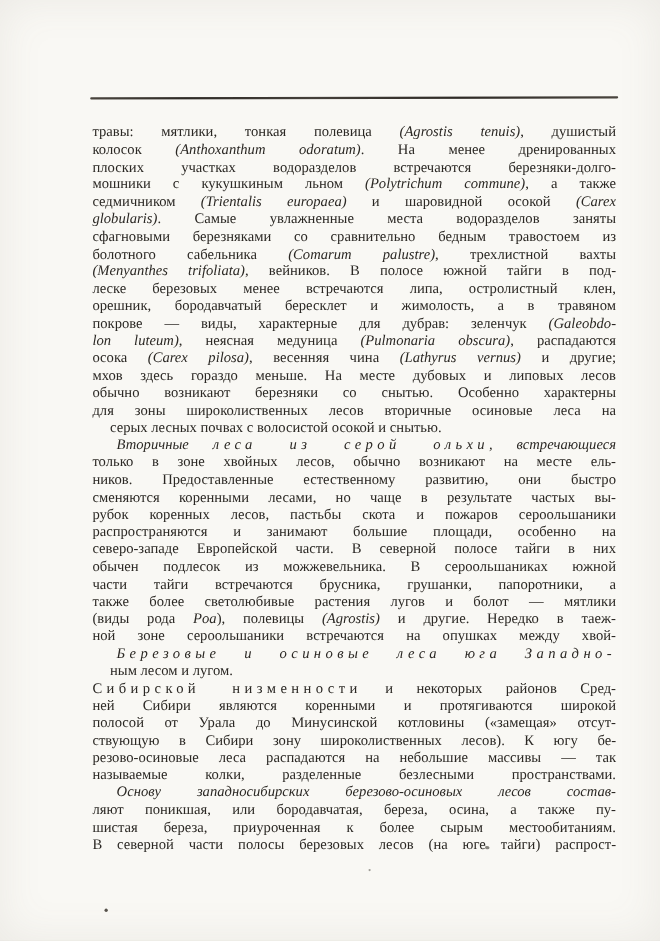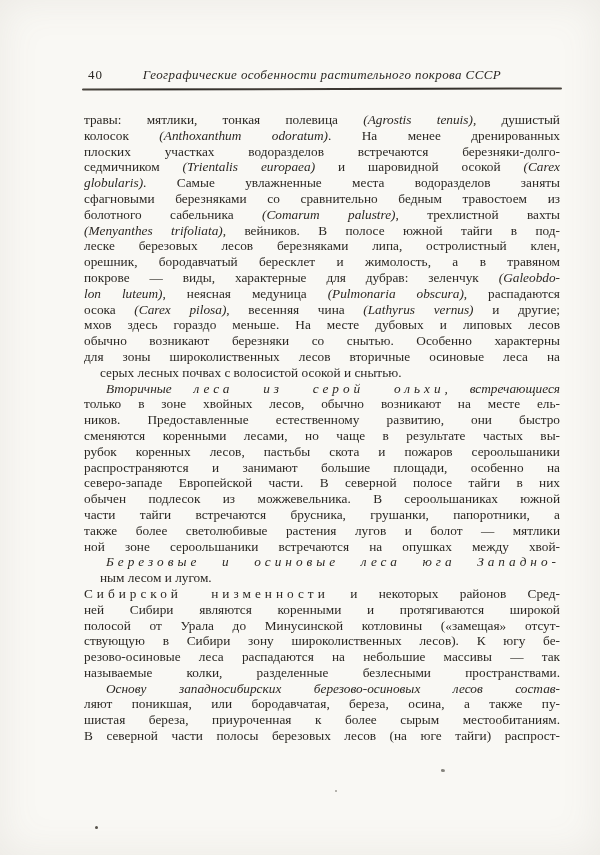--- a/index.html
+++ b/index.html
@@ -55,55 +55,53 @@
   }
   .speck-a { left:95px; top:826px; width:3px; height:3px; }
   .speck-b { left:335px; top:790px; width:2px; height:2px; opacity:.55; }
   .speck-c { left:441px; top:769px; width:4px; height:3px; border-radius:40% 60% 50% 50%; opacity:.7; }
 </style>
 </head>
 <body>
 
 <div class="page">
 
-  <div class="running-head">
-    <span class="page-number">40</span>
-    <span class="running-title">Географические особенности растительного покрова СССР</span>
-  </div>
 
   <div class="header-rule"></div>
 
   <div class="page-body">
       <div class="line"><span>травы: мятлики, тонкая полевица </span><span class="lat">(Agrostis tenuis)</span><span>, душистый</span></div>
       <div class="line"><span>колосок </span><span class="lat">(Anthoxanthum odoratum)</span><span>. На менее дренированных</span></div>
       <div class="line"><span>плоских участках водоразделов встречаются березняки-долго-</span></div>
+      <div class="line"><span>мошники с кукушкиным льном </span><span class="lat">(Polytrichum commune)</span><span>, а также</span></div>
       <div class="line"><span>седмичником </span><span class="lat">(Trientalis europaea)</span><span> и шаровидной осокой </span><span class="lat">(Carex</span></div>
       <div class="line"><span class="lat">globularis)</span><span>. Самые увлажненные места водоразделов заняты</span></div>
       <div class="line"><span>сфагновыми березняками со сравнительно бедным травостоем из</span></div>
       <div class="line"><span>болотного сабельника </span><span class="lat">(Comarum palustre)</span><span>, трехлистной вахты</span></div>
       <div class="line"><span class="lat">(Menyanthes trifoliata)</span><span>, вейников. В полосе южной тайги в под-</span></div>
-      <div class="line"><span>леске березовых лесов березняками липа, остролистный клен,</span></div>
+      <div class="line"><span>леске березовых менее встречаются липа, остролистный клен,</span></div>
       <div class="line"><span>орешник, бородавчатый бересклет и жимолость, а в травяном</span></div>
       <div class="line"><span>покрове — виды, характерные для дубрав: зеленчук </span><span class="lat">(Galeobdo-</span></div>
       <div class="line"><span class="lat">lon luteum)</span><span>, неясная медуница </span><span class="lat">(Pulmonaria obscura)</span><span>, распадаются</span></div>
       <div class="line"><span>осока </span><span class="lat">(Carex pilosa)</span><span>, весенняя чина </span><span class="lat">(Lathyrus vernus)</span><span> и другие;</span></div>
       <div class="line"><span>мхов здесь гораздо меньше. На месте дубовых и липовых лесов</span></div>
       <div class="line"><span>обычно возникают березняки со снытью. Особенно характерны</span></div>
       <div class="line"><span>для зоны широколиственных лесов вторичные осиновые леса на</span></div>
       <div class="line end"><span>серых лесных почвах с волосистой осокой и снытью.</span></div>
       <div class="line ind"><span>Вторичные </span><span class="sp">леса из серой ольхи</span><span>, встречающиеся</span></div>
       <div class="line"><span>только в зоне хвойных лесов, обычно возникают на месте ель-</span></div>
       <div class="line"><span>ников. Предоставленные естественному развитию, они быстро</span></div>
       <div class="line"><span>сменяются коренными лесами, но чаще в результате частых вы-</span></div>
       <div class="line"><span>рубок коренных лесов, пастьбы скота и пожаров сероольшаники</span></div>
       <div class="line"><span>распространяются и занимают большие площади, особенно на</span></div>
       <div class="line"><span>северо-западе Европейской части. В северной полосе тайги в них</span></div>
       <div class="line"><span>обычен подлесок из можжевельника. В сероольшаниках южной</span></div>
       <div class="line"><span>части тайги встречаются брусника, грушанки, папоротники, а</span></div>
       <div class="line"><span>также более светолюбивые растения лугов и болот — мятлики</span></div>
+      <div class="line"><span>(виды рода </span><span class="lat">Poa</span><span>), полевицы </span><span class="lat">(Agrostis)</span><span> и другие. Нередко в таеж-</span></div>
       <div class="line"><span>ной зоне сероольшаники встречаются на опушках между хвой-</span></div>
       <div class="line ind"><span class="sp">Березовые и осиновые леса юга Западно-</span></div>
       <div class="line end"><span>ным лесом и лугом.</span></div>
       <div class="line"><span class="sp">Сибирской низменности</span><span> и некоторых районов Сред-</span></div>
       <div class="line"><span>ней Сибири являются коренными и протягиваются широкой</span></div>
       <div class="line"><span>полосой от Урала до Минусинской котловины («замещая» отсут-</span></div>
       <div class="line"><span>ствующую в Сибири зону широколиственных лесов). К югу бе-</span></div>
       <div class="line"><span>резово-осиновые леса распадаются на небольшие массивы — так</span></div>
       <div class="line"><span>называемые колки, разделенные безлесными пространствами.</span></div>
       <div class="line ind"><span>Основу западносибирских березово-осиновых лесов состав-</span></div>

